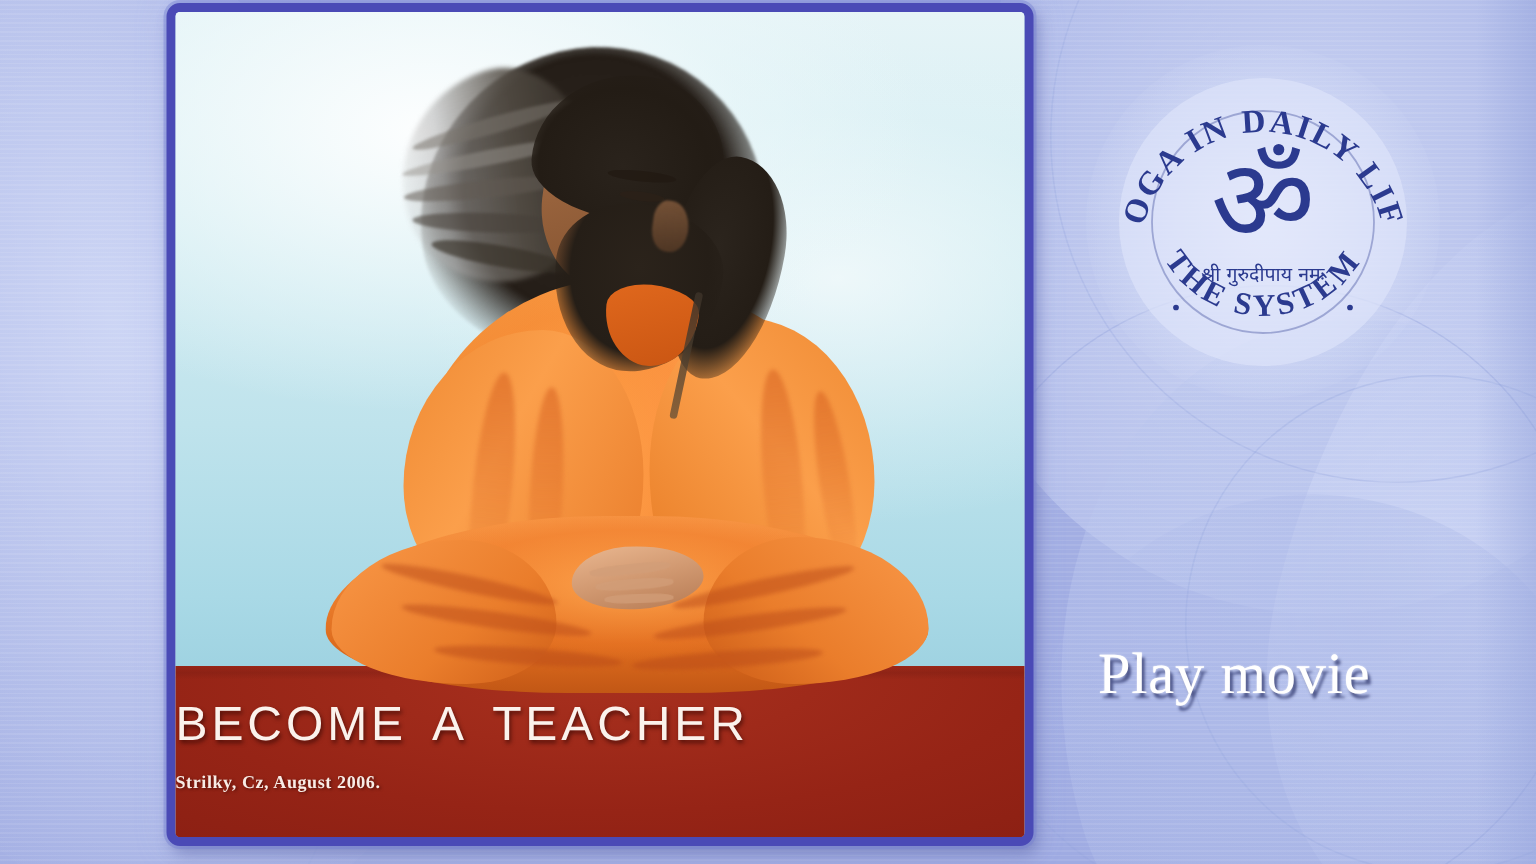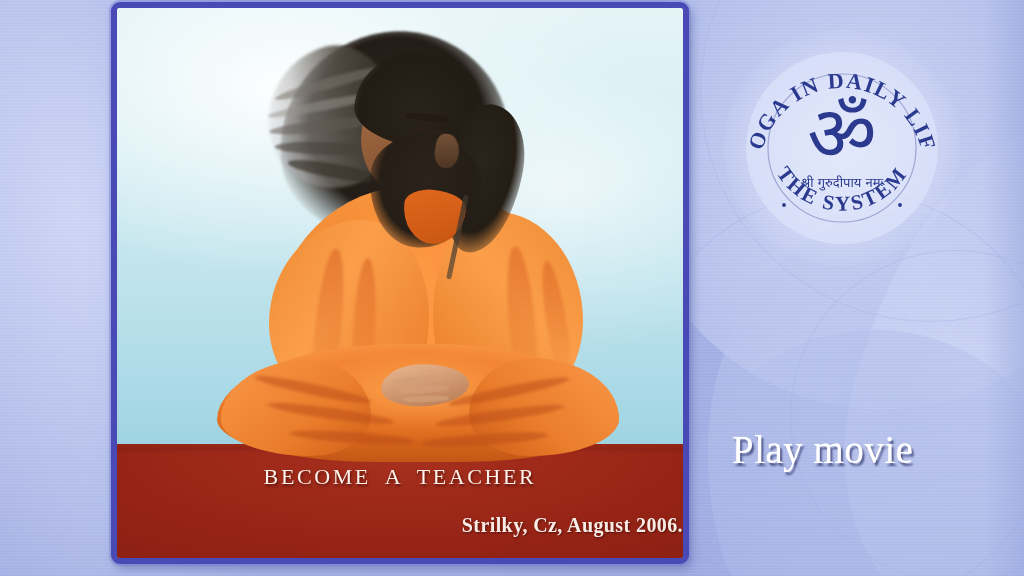--- a/index.html
+++ b/index.html
@@ -333,38 +333,38 @@
   }
   .fg1 { left:276px; top:368px; width:54px; height:7px; transform: rotate(-6deg); }
   .fg2 { left:280px; top:378px; width:52px; height:7px; transform: rotate(-4deg); }
   .fg3 { left:286px; top:388px; width:46px; height:6px; transform: rotate(-2deg); }
 
   
   .cover-title {
     position: absolute;
     left: 0; right: 0;
     top: 456px;
-    text-align: center;
+    text-align: left;
     color: #fbf2ec;
-    font-family: Liberation Serif, serif;
-    font-size: 22px;
+    font-family: Liberation Sans, sans-serif;
+    font-size: 32px;
     letter-spacing: 2.6px;
     word-spacing: 7px;
     text-shadow: 1px 2px 3px rgba(60,10,5,0.75);
     white-space: nowrap;
   }
   .cover-subtitle {
     position: absolute;
     left: 0; right: 0;
     top: 506px;
-    text-align: right;
+    text-align: left;
     color: #f8ece6;
     font-family: "Liberation Serif", serif;
     font-weight: bold;
-    font-size: 20px;
+    font-size: 12px;
     letter-spacing: 0.4px;
     text-shadow: 1px 1px 2px rgba(60,10,5,0.7);
     white-space: nowrap;
   }
 
   
   .logo-wrap {
     position: absolute;
     left: 742px;
     top: 48px;

